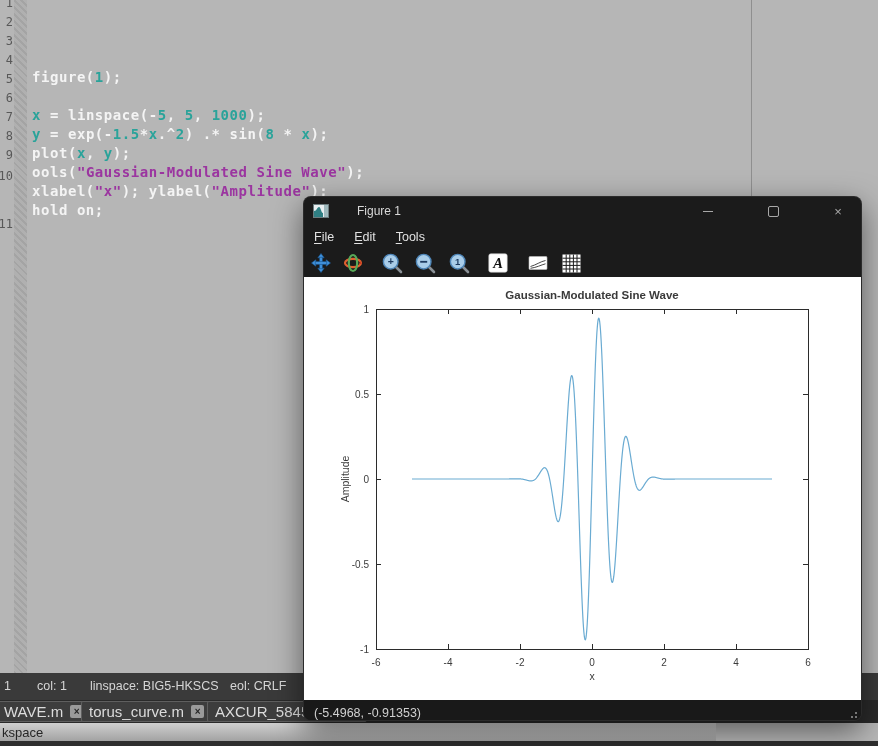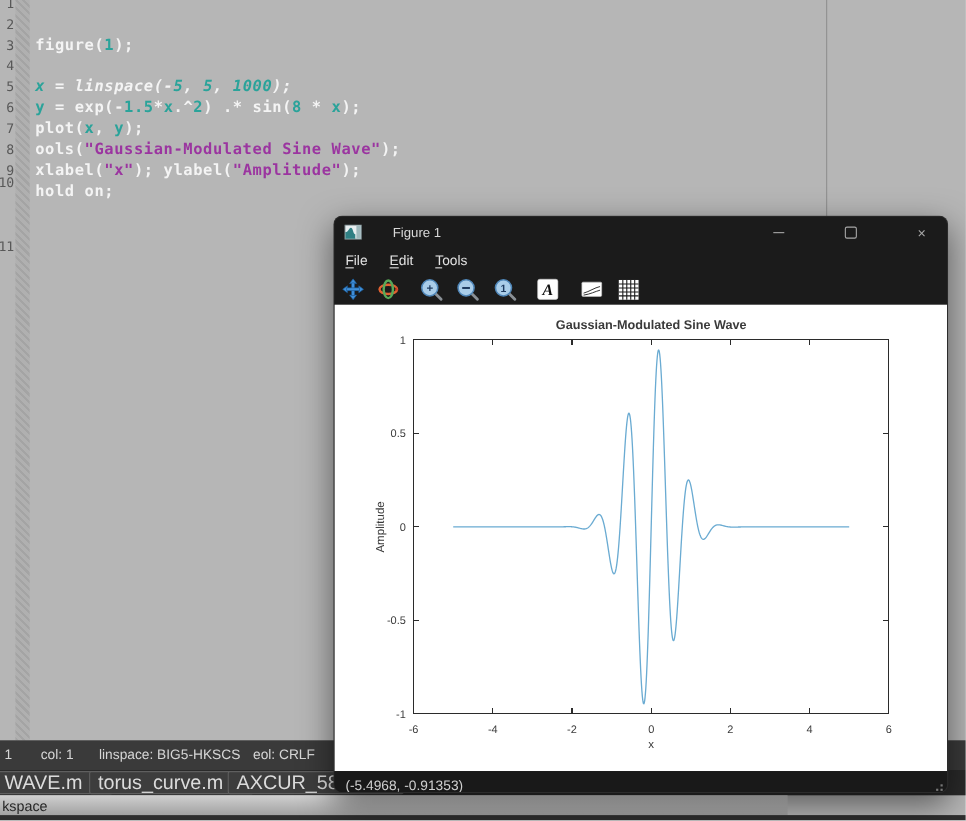--- a/index.html
+++ b/index.html
@@ -8,33 +8,33 @@
 
   
   .editor{position:absolute;left:0;top:0;width:878px;height:673px;background:#b6b6b6;}
   .gutter{position:absolute;left:0;top:0;width:14px;height:673px;}
   .line-num{position:absolute;right:1px;height:19px;line-height:19px;font-family:"DejaVu Sans Mono",monospace;
             font-size:12px;color:#585858;white-space:nowrap;}
   .fold-strip{position:absolute;left:14px;top:0;width:13px;height:673px;
       background:repeating-linear-gradient(45deg,#a4a4a4 0 2px,#b0b0b0 2px 5px);}
   .code-area{position:absolute;left:27px;top:0;right:0;height:673px;}
   .code-line{position:absolute;left:5px;height:19px;line-height:19px;white-space:pre;
-             font-family:"DejaVu Sans Mono",monospace;font-size:14px;letter-spacing:0.55px;font-weight:bold;}
+             font-family:"DejaVu Sans Mono",monospace;font-size:14px;letter-spacing:0.55px;font-weight:bold;margin-top:36px;}
   .tok-w{color:#f4f4f4;}
   .tok-t{color:#2aa39a;}
   .tok-s{color:#9b35a0;}
   .ruler-line{position:absolute;left:751px;top:0;width:1px;height:673px;background:#8f8f8f;}
 
   
   .ed-statusrow{position:absolute;left:0;top:673px;width:878px;height:27px;background:#3a3a3a;}
   .status-item{position:absolute;top:0;height:27px;line-height:27px;font-size:12.5px;color:#d6d6d6;white-space:nowrap;}
   .tab-bar{position:absolute;left:0;top:700px;width:878px;height:23px;background:#2a2a2a;}
   .tab{position:absolute;top:1px;height:21px;background:#3d3d3d;border:1px solid #5f5f5f;border-radius:2px;
        display:flex;align-items:center;gap:7px;padding:0 7px;box-sizing:border-box;}
-  .tab-label{font-size:18px;color:#dcdcdc;white-space:nowrap;}
+  .tab-label{font-size:15px;color:#dcdcdc;white-space:nowrap;}
   .tab-close{width:13px;height:13px;background:#9a9a9a;border-radius:2px;color:#262626;font-size:10px;
              line-height:13px;text-align:center;font-weight:bold;flex:0 0 auto;}
   .panel-band{position:absolute;left:0;top:723px;width:698px;height:18px;
               background:linear-gradient(#cfcfcf,#a2a2a2);padding-left:18px;}
   .panel-label{position:absolute;left:2px;top:2px;font-size:13px;color:#262626;}
   .bottom-band{position:absolute;left:0;top:741px;width:878px;height:5px;background:#2e2e2e;}
 
   
   .fig-window{position:absolute;left:303px;top:196px;width:559px;height:525px;background:#1b1b1b;
               border-radius:8px;box-shadow:0 10px 30px rgba(0,0,0,.5);overflow:hidden;z-index:10;
@@ -68,27 +68,27 @@
     <div class="gutter" id="gutter">
         <div class="line-num" style="top: -6px;">1</div>
         <div class="line-num" style="top: 13px;">2</div>
         <div class="line-num" style="top: 32px;">3</div>
         <div class="line-num" style="top: 51px;">4</div>
         <div class="line-num" style="top: 70px;">5</div>
         <div class="line-num" style="top: 89px;">6</div>
         <div class="line-num" style="top: 108px;">7</div>
         <div class="line-num" style="top: 127px;">8</div>
         <div class="line-num" style="top: 146px;">9</div>
-        <div class="line-num" style="top: 157px;">10</div>
+        <div class="line-num" style="top: 167px;">10</div>
         <div class="line-num" style="top: 184px; margin-top: 31px;">11</div>
       </div>
     <div class="fold-strip"></div>
     <div class="code-area" id="code-lines">
         <div class="code-line" style="top: 32px;"><span class="tok-w">figure(</span><span class="tok-t">1</span><span class="tok-w">);</span></div>
-        <div class="code-line" style="top: 70px; font-style: italic;"><span class="tok-t">x</span><span class="tok-w"> = linspace(-</span><span class="tok-t">5</span><span class="tok-w">, </span><span class="tok-t">5</span><span class="tok-w">, </span><span class="tok-t">1000</span><span class="tok-w">);</span></div>
+        <div class="code-line" style="top: 70px;"><span class="tok-t">x</span><span class="tok-w"> = linspace(-</span><span class="tok-t">5</span><span class="tok-w">, </span><span class="tok-t">5</span><span class="tok-w">, </span><span class="tok-t">1000</span><span class="tok-w">);</span></div>
         <div class="code-line" style="top: 89px;"><span class="tok-t">y</span><span class="tok-w"> = exp(-</span><span class="tok-t">1.5</span><span class="tok-w">*</span><span class="tok-t">x</span><span class="tok-w">.^</span><span class="tok-t">2</span><span class="tok-w">) .* sin(</span><span class="tok-t">8</span><span class="tok-w"> * </span><span class="tok-t">x</span><span class="tok-w">);</span></div>
         <div class="code-line" style="top: 108px;"><span class="tok-w">plot(</span><span class="tok-t">x</span><span class="tok-w">, </span><span class="tok-t">y</span><span class="tok-w">);</span></div>
         <div class="code-line" style="top: 127px;"><span class="tok-w">ools(</span><span class="tok-s">"Gaussian-Modulated Sine Wave"</span><span class="tok-w">);</span></div>
         <div class="code-line" style="top: 146px;"><span class="tok-w">xlabel(</span><span class="tok-s">"x"</span><span class="tok-w">); ylabel(</span><span class="tok-s">"Amplitude"</span><span class="tok-w">);</span></div>
         <div class="code-line" style="top: 165px;"><span class="tok-w">hold on;</span></div>
       </div>
     <div class="ruler-line"></div>
   </div>
 
   <div class="ed-statusrow" id="status-items">

